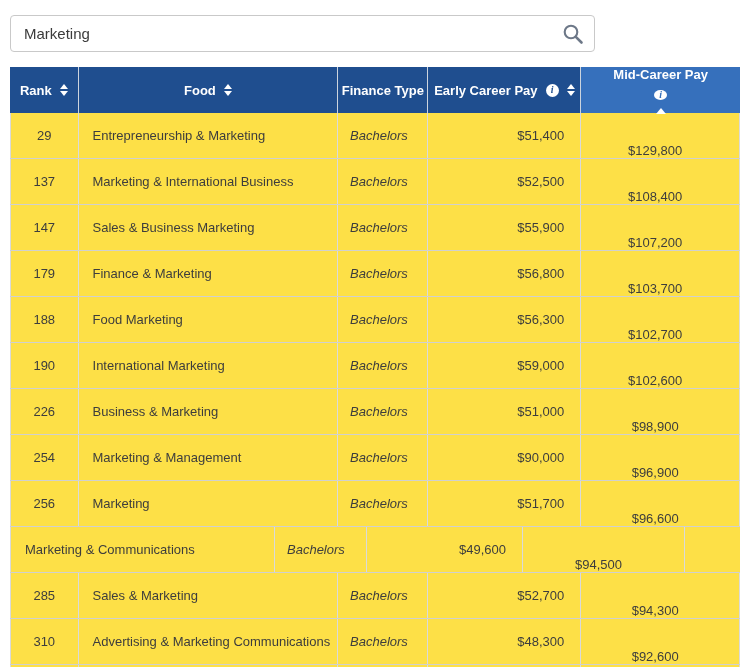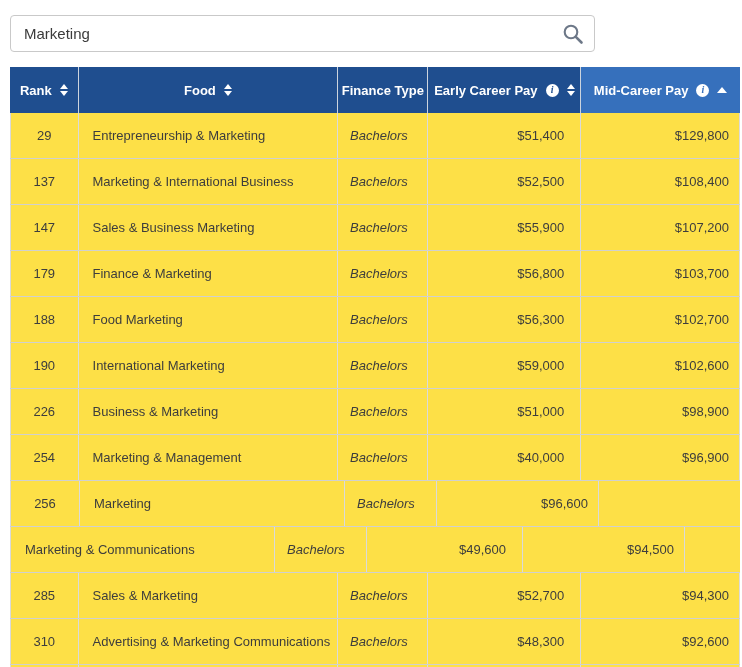--- a/index.html
+++ b/index.html
@@ -44,21 +44,21 @@
     gap: 8px; cursor: pointer;
     border-right: 1px solid #ccd4de;
   }
   .th:last-child { border-right: none; }
   .th.highlight { background: #3670bc; }
 
   .c0 { width: 70px; }
   .c1 { width: 265px; }
   .c2 { width: 92px; }
   .c3 { width: 156px; }
-  .c4 { width: 162px; }
+  .c4 { width: 162px; flex-direction: column; }
 
   .row { display: flex; height: 46px; box-sizing: border-box; border-bottom: 1px solid #d0d0d0; background: #fde047; }
   .td {
     box-sizing: border-box;
     border-right: 1px solid #dadada;
     display: flex; align-items: center;
     font-size: 13px; color: #3d3d3d;
     overflow: hidden; white-space: nowrap;
   }
   .row .td:first-child { border-left: 1px solid #dadada; }
@@ -254,35 +254,38 @@
         <div class="td c0 rank">
           <span>254</span>
         </div>
         <div class="td c1 major">
           <span>Marketing &amp; Management</span>
         </div>
         <div class="td c2 degree">
           <span>Bachelors</span>
         </div>
         <div class="td c3 early">
-          <span>$40,000</span>
+          <span>$90,000</span>
         </div>
         <div class="td c4 mid">
           <span>$96,900</span>
         </div>
       </div>
       <div class="row">
         <div class="td c0 rank">
           <span>256</span>
         </div>
         <div class="td c1 major">
           <span>Marketing</span>
         </div>
         <div class="td c2 degree">
           <span>Bachelors</span>
+        </div>
+        <div class="td c3 early">
+          <span>$51,700</span>
         </div>
         <div class="td c4 mid">
           <span>$96,600</span>
         </div>
       </div>
       <div class="row">
         <div class="td c1 major">
           <span>Marketing &amp; Communications</span>
         </div>
         <div class="td c2 degree">

